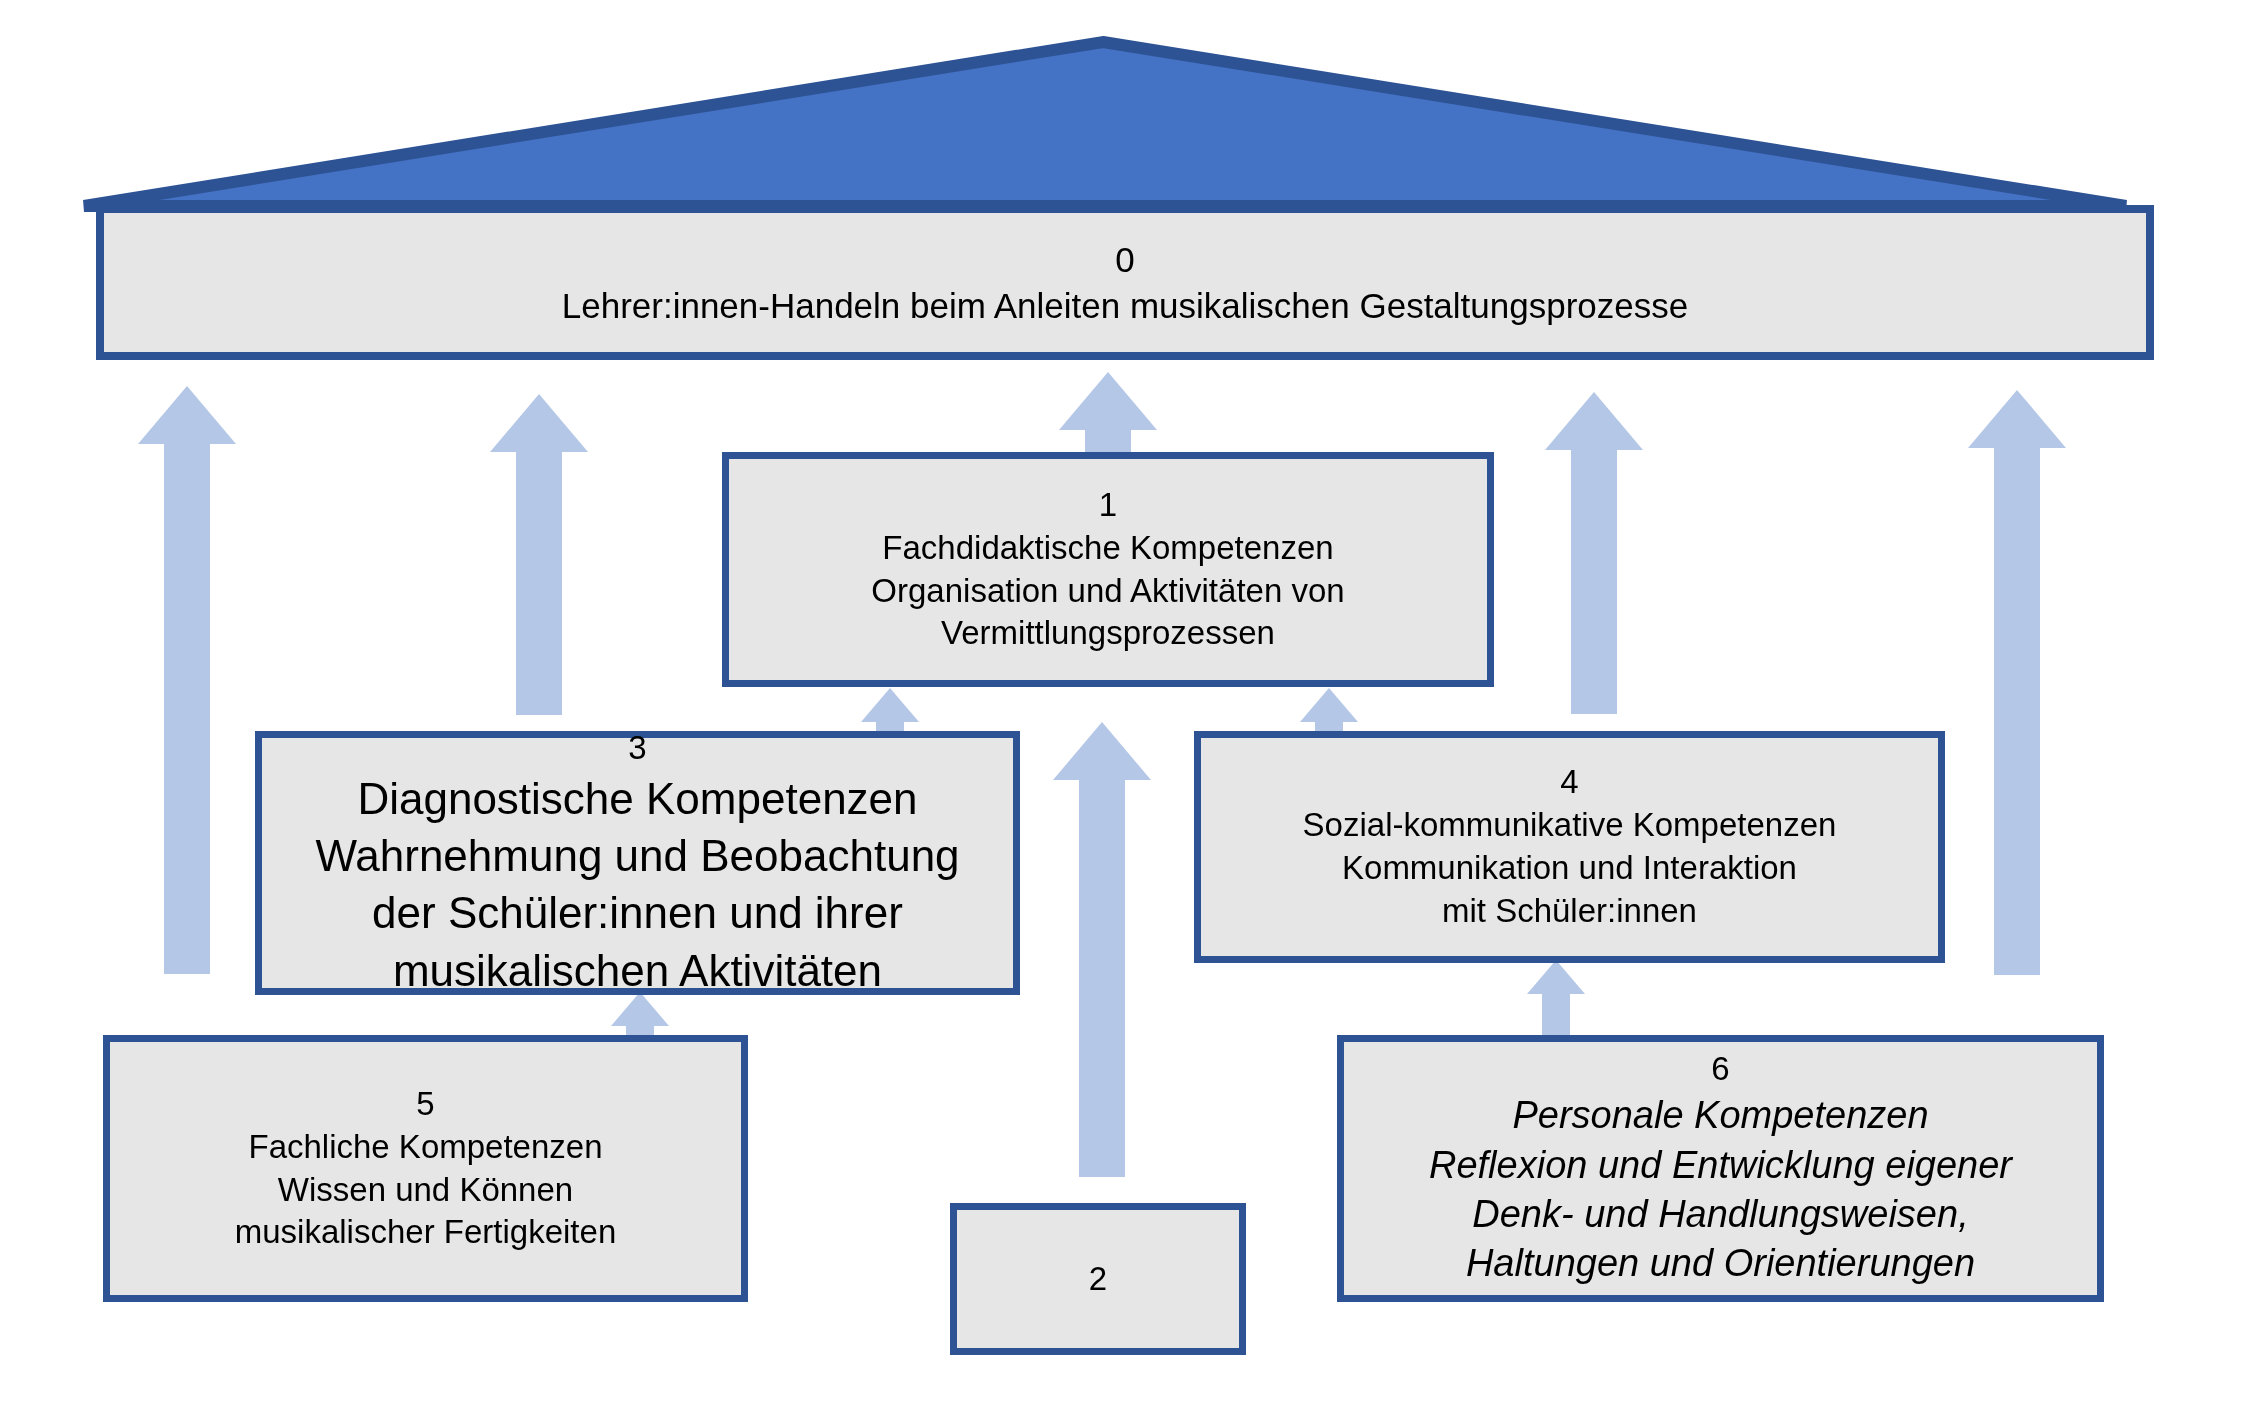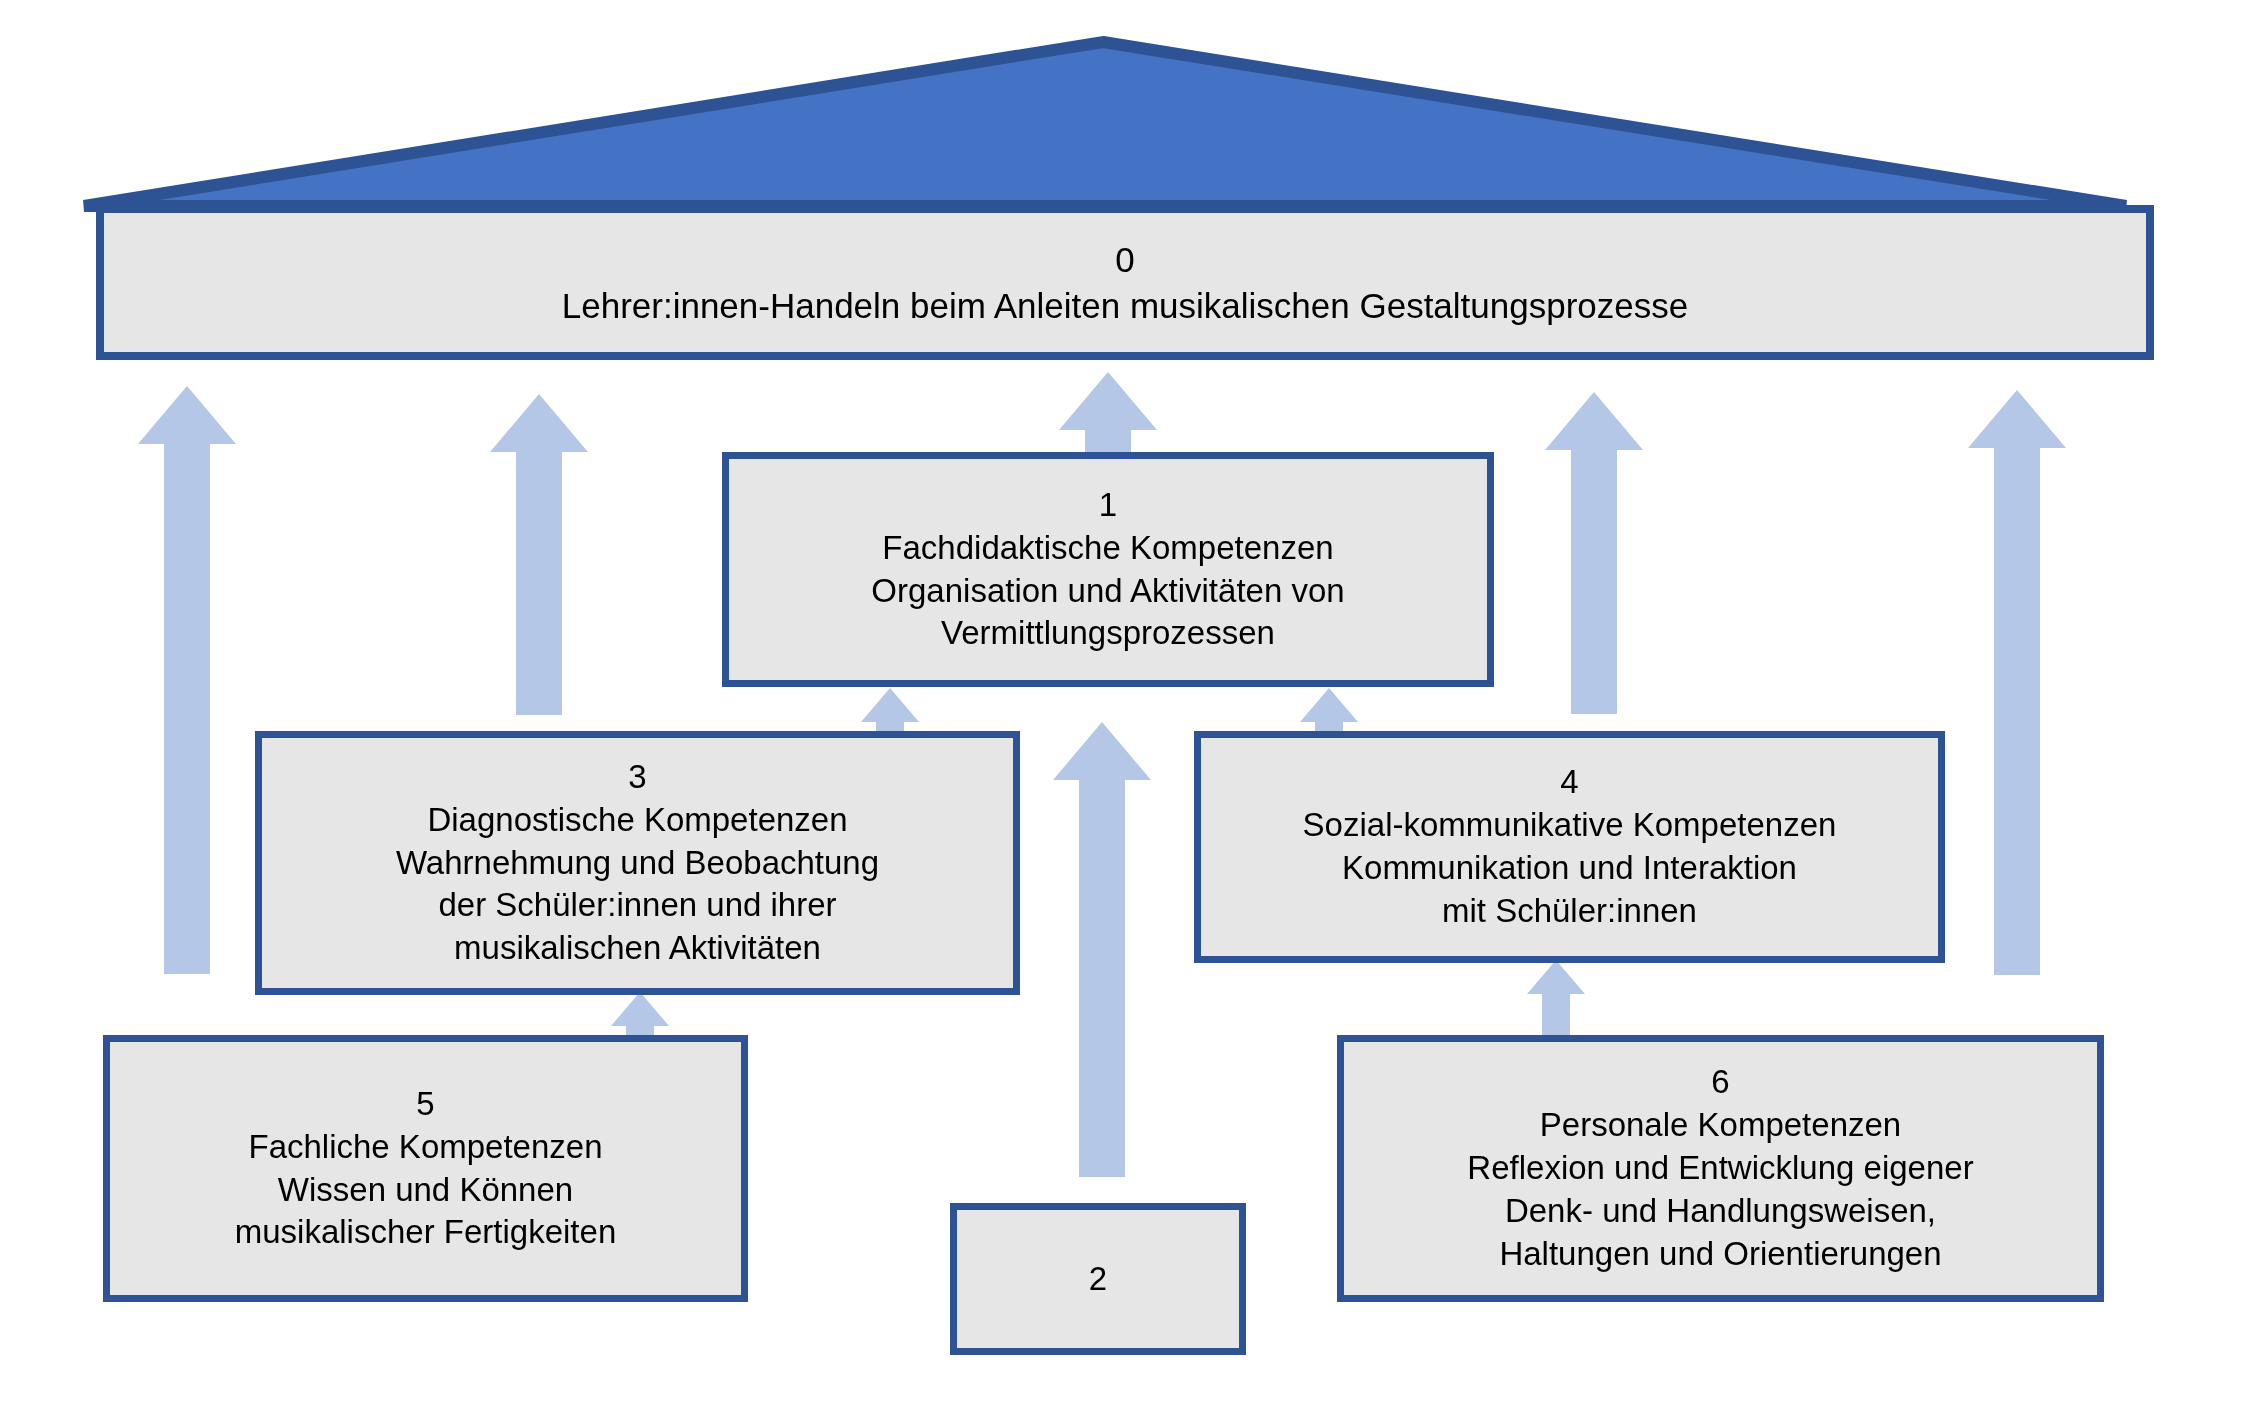--- a/index.html
+++ b/index.html
@@ -75,21 +75,21 @@
   #box-1 .body { font-size: 33px; }
 
   
   #box-3 {
     left: 255px;
     top: 731px;
     width: 765px;
     height: 264px;
   }
   #box-3 .num  { font-size: 33px; }
-  #box-3 .body { font-size: 33px; }
+  #box-3 .body { font-size: 44px; }
 
   
   #box-4 {
     left: 1194px;
     top: 731px;
     width: 751px;
     height: 232px;
   }
   #box-4 .num  { font-size: 33px; }
   #box-4 .body { font-size: 33px; }
@@ -105,21 +105,21 @@
   #box-5 .body { font-size: 33px; text-align: center; }
 
   
   #box-6 {
     left: 1337px;
     top: 1035px;
     width: 767px;
     height: 267px;
   }
   #box-6 .num  { font-size: 33px; }
-  #box-6 .body { font-size: 33px; }
+  #box-6 .body { font-size: 38px; font-style: italic; }
 
   
   #box-2 {
     left: 950px;
     top: 1203px;
     width: 296px;
     height: 152px;
   }
   #box-2 .num  { font-size: 33px; }
   #box-2 .body { font-size: 33px; }

